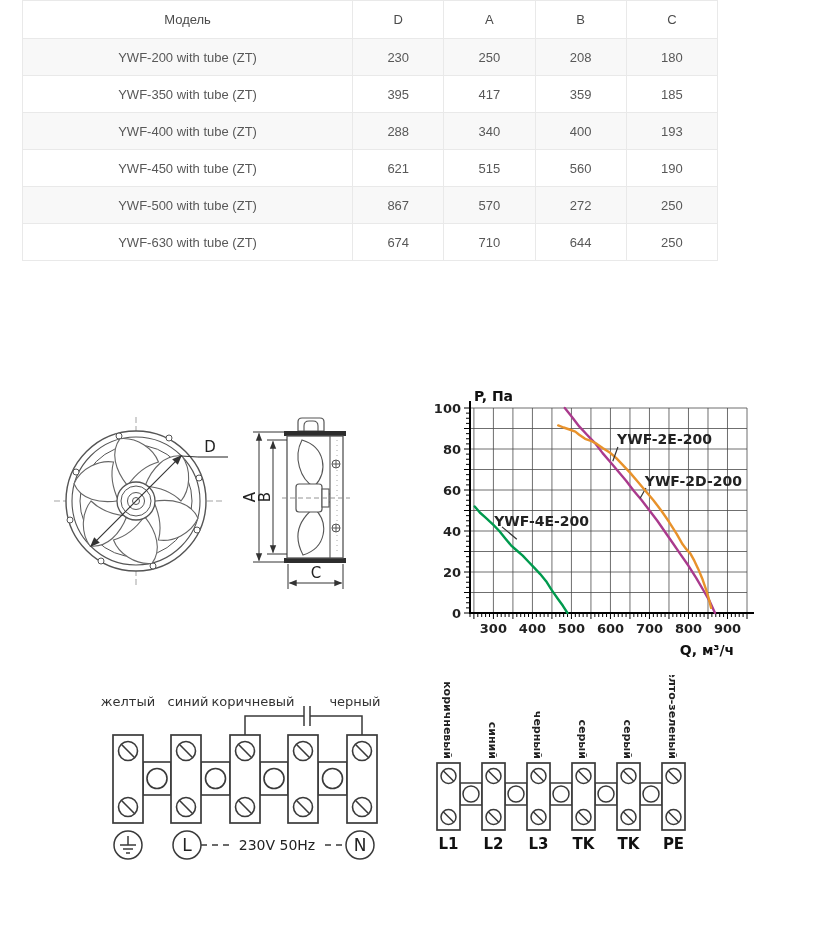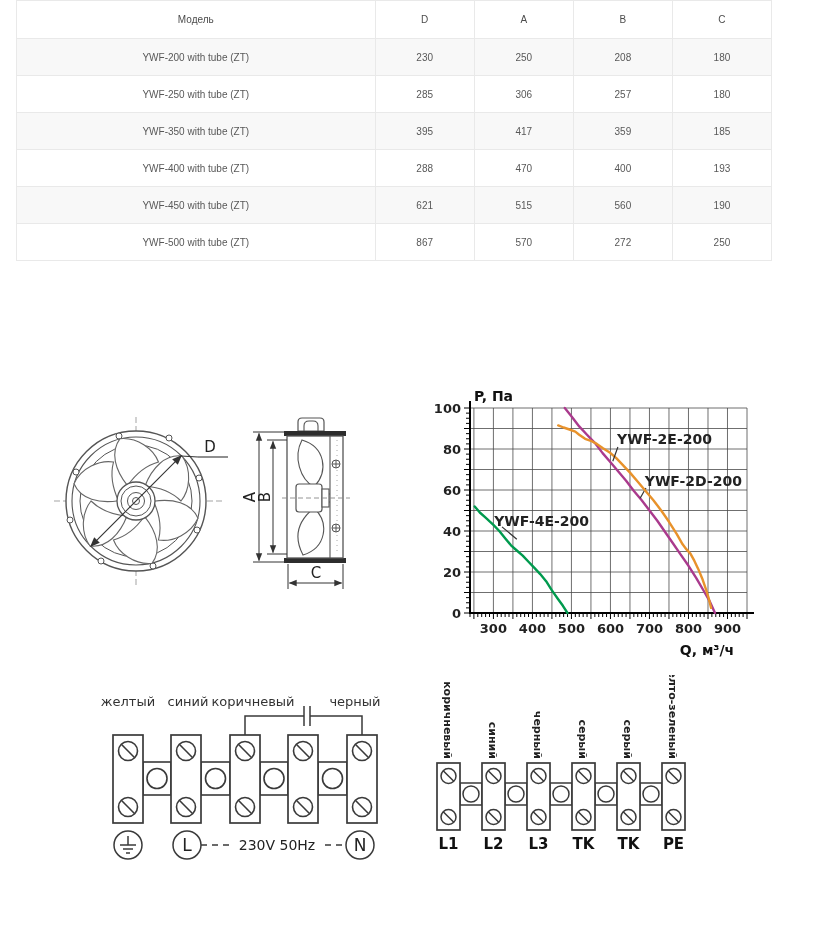--- a/index.html
+++ b/index.html
@@ -1,21 +1,21 @@
 <!DOCTYPE html>
 <html><head>
 <meta charset="utf-8">
 <style>
   html,body{margin:0;padding:0;background:#fff;}
   .page{position:relative;width:820px;height:925px;background:#fff;
         font-family:"Liberation Sans",sans-serif;overflow:hidden;}
 
   
-  .spec-table{position:absolute;left:16px;top:0;width:756px;border-collapse:collapse;
-              font-size:10px;color:#585858;}
+  .spec-table{position:absolute;left:22px;top:0;width:696px;border-collapse:collapse;
+              font-size:13px;color:#585858;}
   .spec-table th,.spec-table td{border:1px solid #e9e9e9;text-align:center;
               font-weight:400;padding:0;}
   .spec-table thead th{height:37px;background:#fff;color:#4c4c4c;}
   .spec-table tbody td{height:36px;margin-left:27px;}
   .spec-table tbody tr:nth-child(odd) td{background:#f8f8f8;}
   .spec-table tbody tr:nth-child(even) td{background:#ffffff;}
   .col-model{width:47.5%;}
 
   
   .fig{position:absolute;}
@@ -47,52 +47,52 @@
     </thead>
     <tbody id="table-body">
         <tr>
           <td>YWF-200 with tube (ZT)</td>
           <td>230</td>
           <td>250</td>
           <td>208</td>
           <td>180</td>
         </tr>
         <tr>
-          <td>YWF-250 with tube (ZT)</td>
-          <td>285</td>
-          <td>306</td>
-          <td>257</td>
-          <td>180</td>
-        </tr>
-        <tr>
           <td>YWF-350 with tube (ZT)</td>
           <td>395</td>
           <td>417</td>
           <td>359</td>
           <td>185</td>
         </tr>
         <tr>
           <td>YWF-400 with tube (ZT)</td>
           <td>288</td>
-          <td>470</td>
+          <td>340</td>
           <td>400</td>
           <td>193</td>
         </tr>
         <tr>
           <td>YWF-450 with tube (ZT)</td>
           <td>621</td>
           <td>515</td>
           <td>560</td>
           <td>190</td>
         </tr>
         <tr>
           <td>YWF-500 with tube (ZT)</td>
           <td>867</td>
           <td>570</td>
           <td>272</td>
+          <td>250</td>
+        </tr>
+        <tr>
+          <td>YWF-630 with tube (ZT)</td>
+          <td>674</td>
+          <td>710</td>
+          <td>644</td>
           <td>250</td>
         </tr>
       </tbody>
   </table>
 
   <svg class="fig" style="left:40px;top:400px" width="220" height="212" viewBox="0 0 220 212">
     <defs>
       <marker id="arw" viewBox="0 0 10 10" refX="9" refY="5" markerWidth="10" markerHeight="9" orient="auto-start-reverse">
         <path d="M0,1 L10,5 L0,9 Z" fill="#333"></path>
       </marker>

